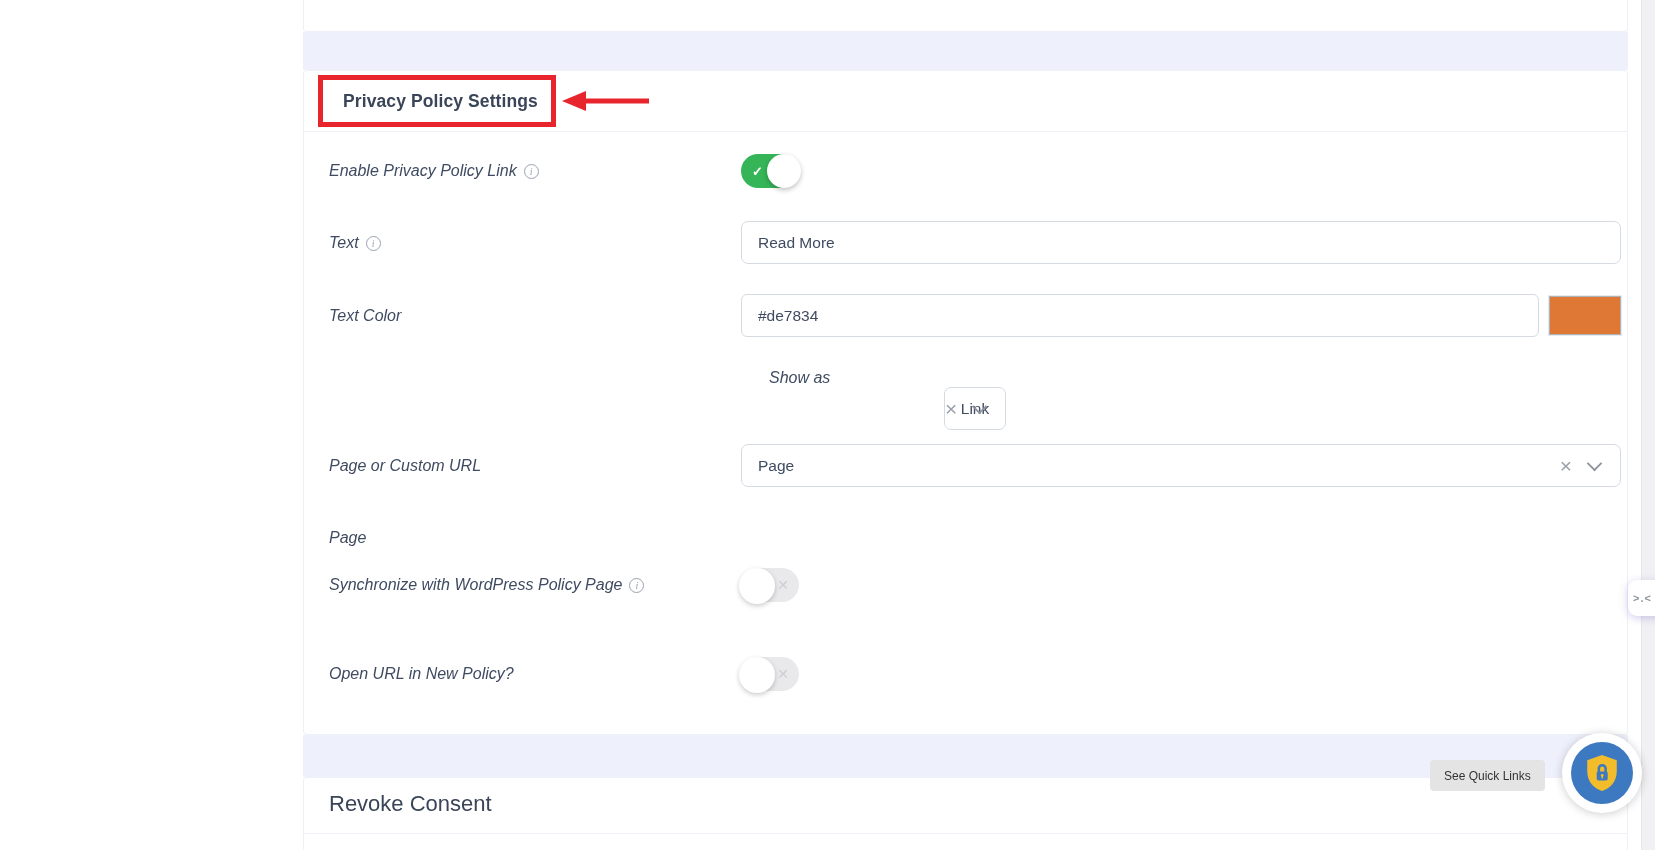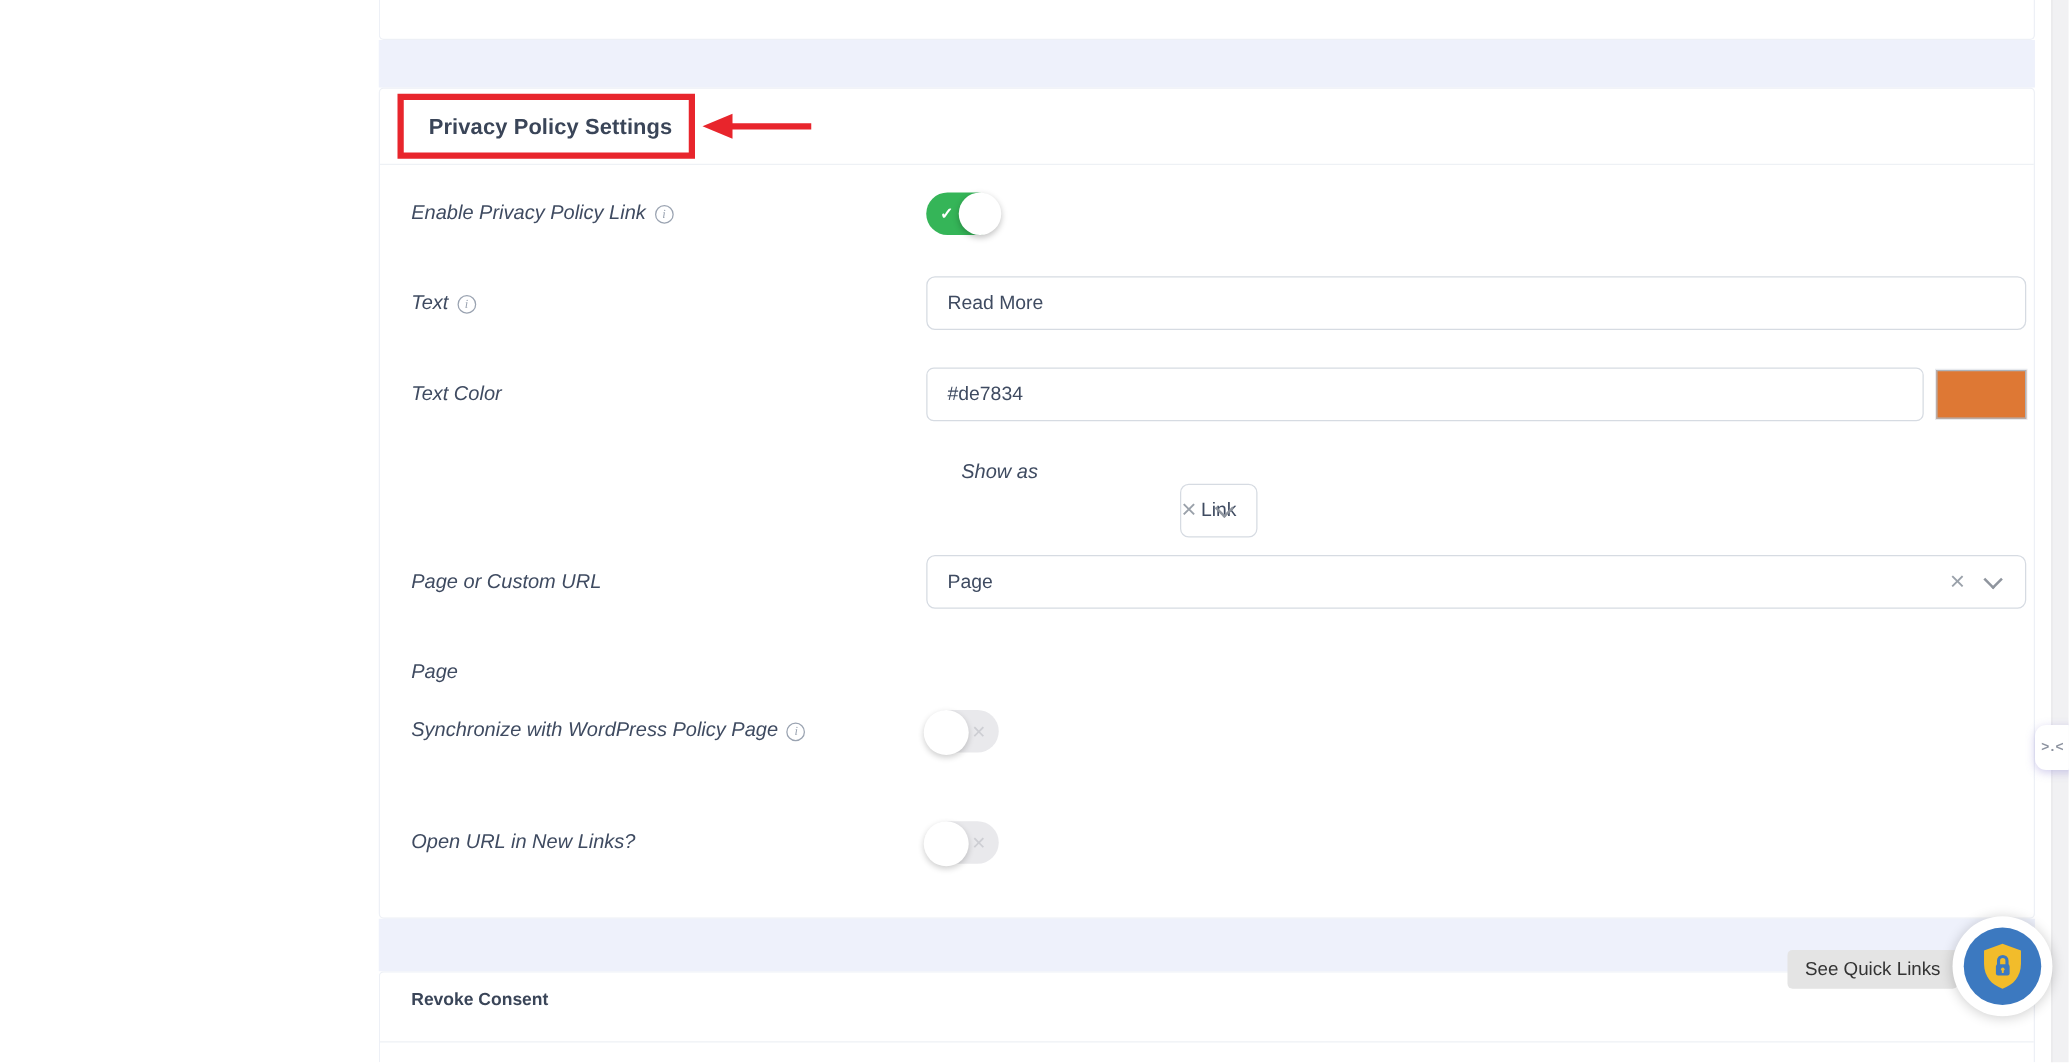--- a/index.html
+++ b/index.html
@@ -60,28 +60,28 @@
                   font-size:13px; line-height:1; }
   .toggle.on  .mark { left:11px; color:#fff; font-weight:700; }
   .toggle.off .mark { right:10px; color:#cdced3; font-size:14px; }
   .knob { position:absolute; width:34px; height:34px; background:#fff; border-radius:50%;
           box-shadow:0 2px 5px rgba(0,0,0,.25); top:0; }
   .toggle.on  .knob { right:-2px; }
   .toggle.off .knob { left:-2px; top:1px; width:36px; height:36px; margin-top:-1px;
                       box-shadow:0 2px 5px rgba(0,0,0,.2); }
 
   
-  #revoke-title { position:absolute; left:25px; top:13px; font-size:14px;
-                  font-weight:700; color:#3a4558; }
+  #revoke-title { position:absolute; left:25px; top:13px; font-size:22px;
+                  font-weight:400; color:#3a4558; }
   #revoke-divider { position:absolute; left:0; top:55px; width:100%; height:1px; background:#eef1f5; }
 
   
   #quick-links-btn { position:absolute; left:1430px; top:760px; height:31px;
                      background:#e4e4e4; border-radius:4px; padding:0 14px;
-                     display:flex; align-items:center; font-size:15px; color:#333;
+                     display:flex; align-items:center; font-size:12px; color:#333;
                      z-index:30; border:none; }
   #shield-btn { position:absolute; left:1562px; top:733px; width:80px; height:80px;
                 border-radius:50%; background:#fff; box-shadow:0 1px 10px rgba(0,0,0,.2);
                 display:flex; align-items:center; justify-content:center; z-index:40; }
   #shield-btn .inner { width:62px; height:62px; border-radius:50%;
                        background:var(--shield-blue,#3c79c0);
                        display:flex; align-items:center; justify-content:center; }
 
   
   #scrollbar { position:absolute; left:1641px; top:0; width:14px; height:850px;
@@ -183,21 +183,21 @@
             </div>
             <div class="row-control">
               <div class="toggle off">
                 <span class="mark">✕</span>
                 <span class="knob"></span>
               </div>
             </div>
           </div>
           <div class="row" style="top: 581px;">
             <div class="row-label">
-              <span class="lab-text">Open URL in New Links?</span>
+              <span class="lab-text">Open URL in New Policy?</span>
             </div>
             <div class="row-control">
               <div class="toggle off">
                 <span class="mark">✕</span>
                 <span class="knob"></span>
               </div>
             </div>
           </div>
         </div>
     </div>

